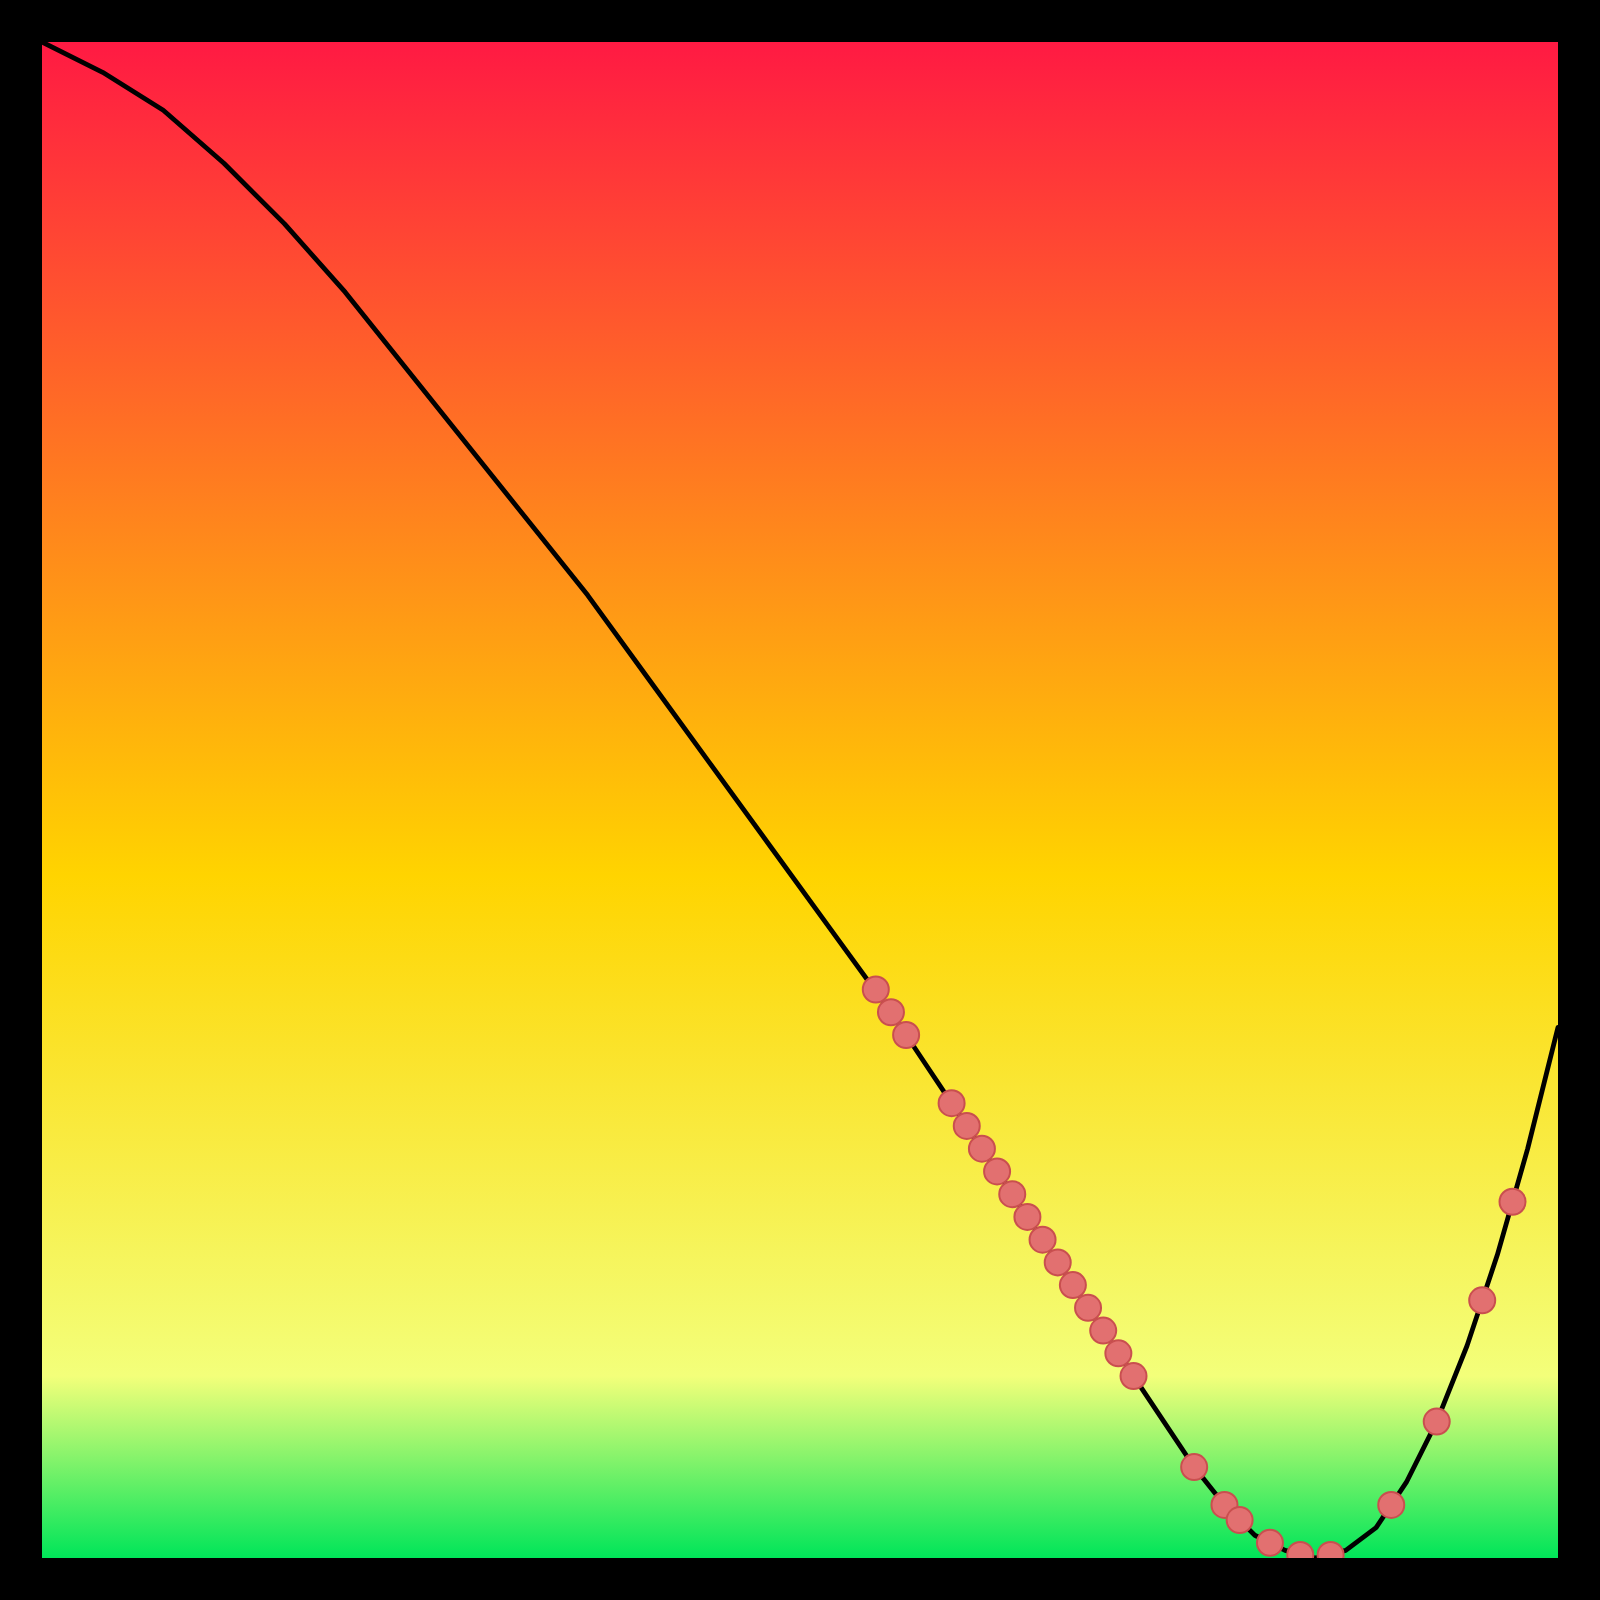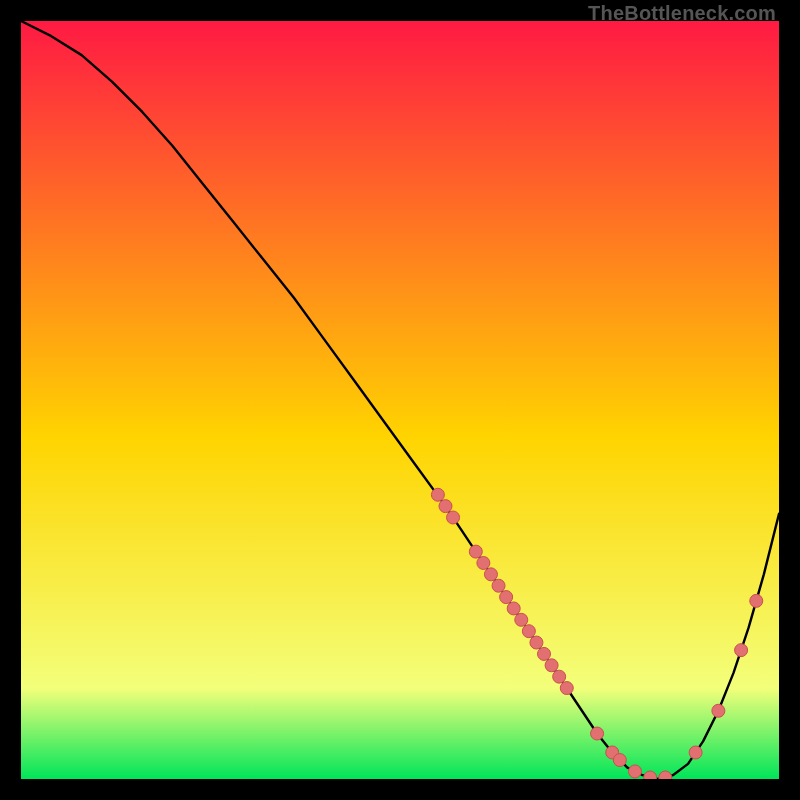--- a/index.html
+++ b/index.html
@@ -77,15 +77,14 @@
             <circle cx="644.30" cy="756.48" r="6.5" fill="#e27070" stroke="#c94f4f" stroke-width="1"></circle>
             <circle cx="674.62" cy="731.47" r="6.5" fill="#e27070" stroke="#c94f4f" stroke-width="1"></circle>
             <circle cx="697.36" cy="689.78" r="6.5" fill="#e27070" stroke="#c94f4f" stroke-width="1"></circle>
             <circle cx="720.10" cy="629.14" r="6.5" fill="#e27070" stroke="#c94f4f" stroke-width="1"></circle>
             <circle cx="735.26" cy="579.87" r="6.5" fill="#e27070" stroke="#c94f4f" stroke-width="1"></circle>
           </g>
       </g>
     </svg>
   </div>
 
-  <div class="watermark">TheBottleneck.com</div>
 
 </div>
 
 </body></html>

